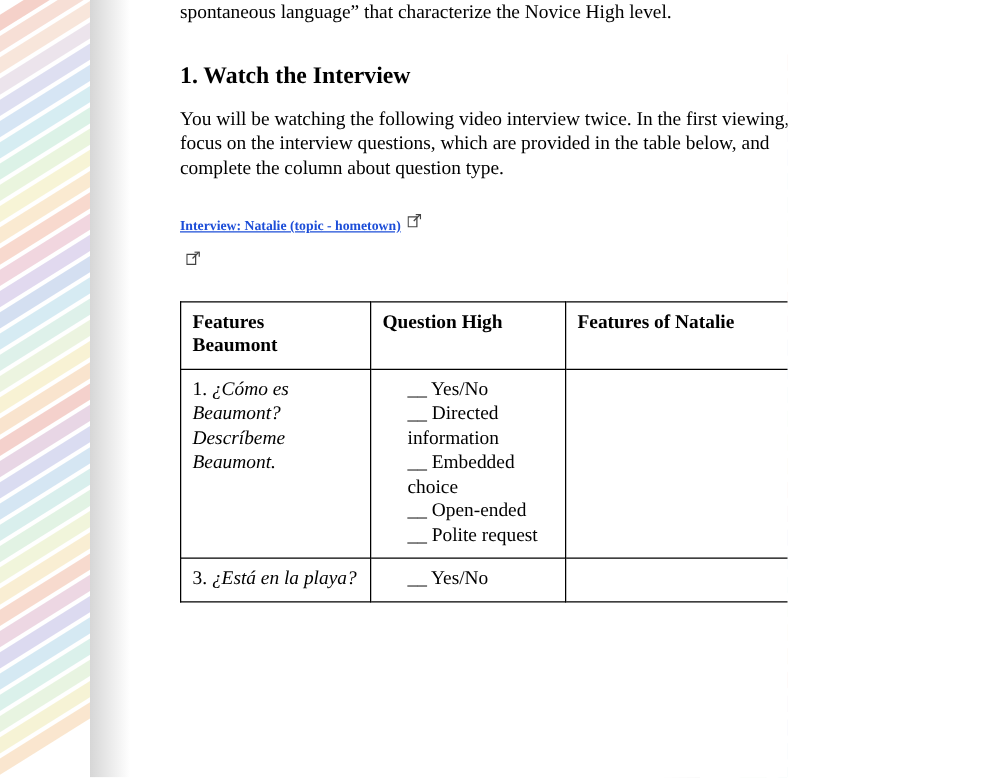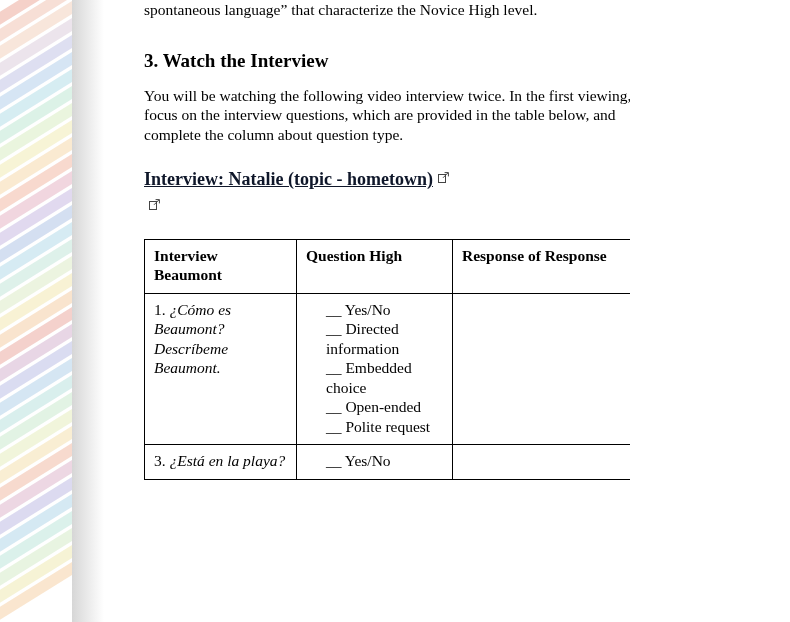--- a/index.html
+++ b/index.html
@@ -94,24 +94,24 @@
     margin: 30px 0 0 0;
     line-height: 22px;
   }
   .body-para {
     margin-top: 14px;
   }
   .link-line {
     margin-top: 26px;
   }
   a.doclink {
-    color: #0f172a;
+    color: #1d4ed8;
     font-weight: bold;
     text-decoration: underline;
-    font-size: 18px;
+    font-size: 11px;
   }
   .ext-icon {
     display: inline-block;
     margin-left: 5px;
     vertical-align: 2px;
   }
   .ext-icon svg { display: block; }
   .orphan-icon {
     display: block;
     margin-top: 9px;
@@ -225,21 +225,21 @@
     </div>
 
   <div class="doc-shadow-left"></div>
   <div class="doc-shadow-right"></div>
 
   <div class="doc-page">
     <div class="content">
 
       <p class="para para-top">spontaneous language” that characterize the Novice High level.</p>
 
-      <h2 class="heading">3. Watch the Interview</h2>
+      <h2 class="heading">1. Watch the Interview</h2>
 
       <p class="para body-para">You will be watching the following video interview twice. In the first viewing, focus on the interview questions, which are provided in the table below, and complete the column about question type.</p>
 
       <p class="para link-line">
         <a class="doclink" href="#">Interview: Natalie (topic - hometown)</a><span class="ext-icon"><svg width="11" height="11" viewBox="0 0 11 11">
               <rect x="0.5" y="2.5" width="7" height="8" fill="none" stroke="#444" stroke-width="1"></rect>
               <path d="M5 5.8 L10 0.8" stroke="#444" stroke-width="1" fill="none"></path>
               <path d="M6.6 0.6 L10.4 0.6 L10.4 4.4" fill="none" stroke="#444" stroke-width="1"></path>
             </svg></span>
       </p>
@@ -255,25 +255,25 @@
 
       <table class="interview">
         <colgroup>
           <col class="col1">
             <col class="col2">
             <col class="col3">
         </colgroup>
         <thead>
           <tr>
             <th>
-              <span>Interview</span><br>
+              <span>Features</span><br>
               <span>Beaumont</span>
             </th>
             <th>Question High</th>
-            <th>Response of Response</th>
+            <th>Features of Natalie</th>
           </tr>
         </thead>
         <tbody>
           <tr>
             <td>
               <span class="q-num">1.</span>
               <span class="q-text">¿Cómo es Beaumont? Descríbeme Beaumont.</span>
             </td>
             <td>
               <span class="opt">__ Yes/No</span>

